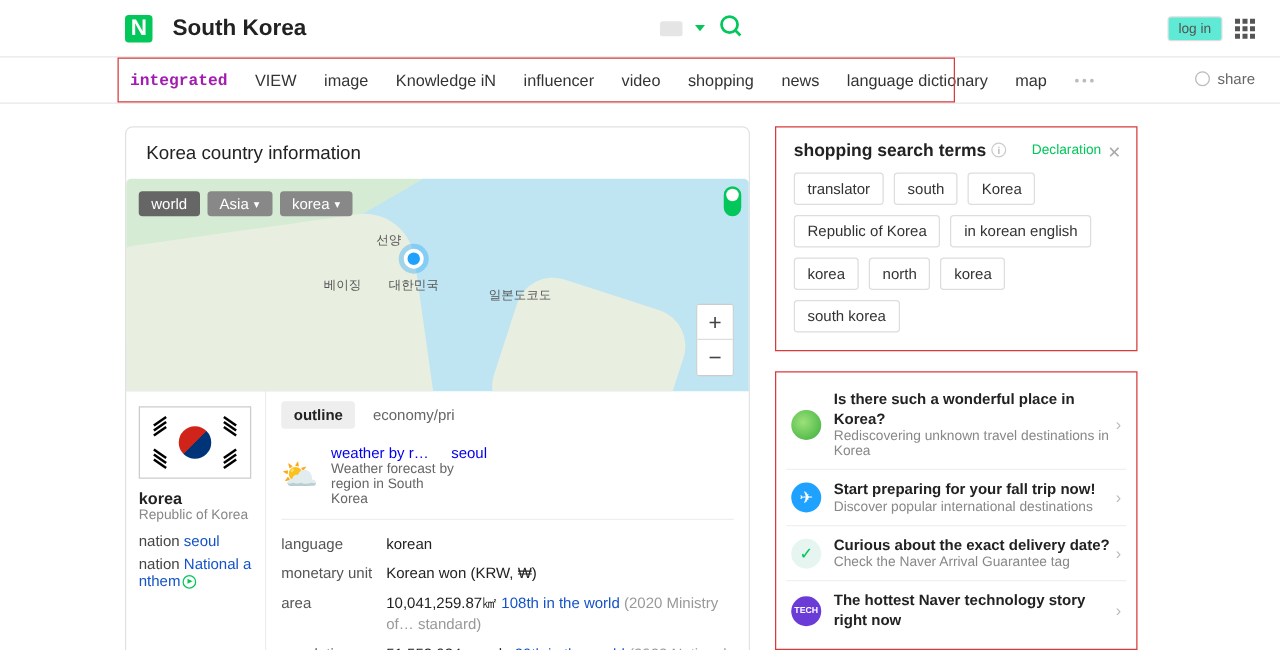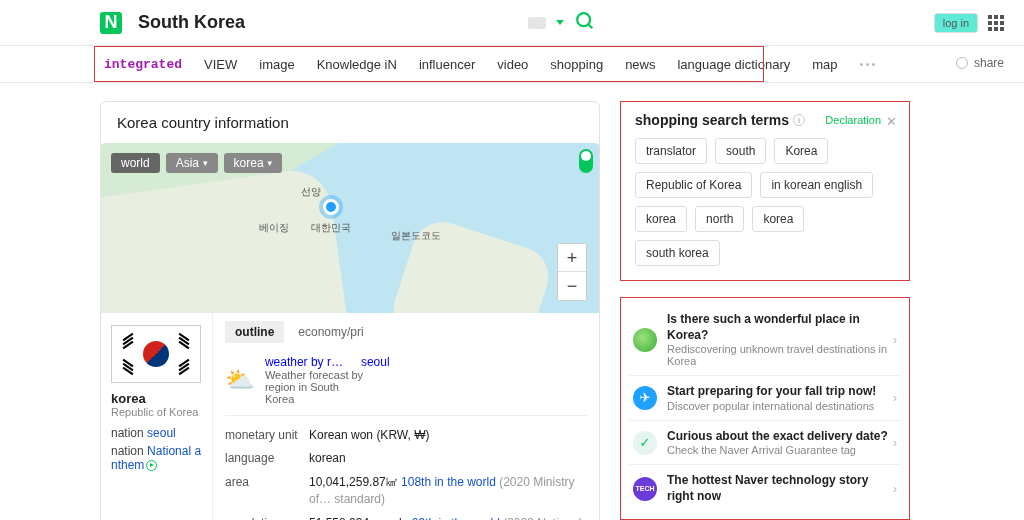--- a/index.html
+++ b/index.html
@@ -232,26 +232,26 @@
             <div>
               <div class="wx-title">
                 <a href="#">weather by r…</a>
                 <a href="#">seoul</a>
               </div>
               <div class="wx-text">Weather forecast by region in South Korea</div>
             </div>
           </div>
 
           <div class="row">
+              <span class="k">language</span>
+              <span class="v">korean</span>
+            </div>
+          <div class="row">
               <span class="k">monetary unit</span>
               <span class="v">Korean won (KRW, ₩)</span>
-            </div>
-          <div class="row">
-              <span class="k">language</span>
-              <span class="v">korean</span>
             </div>
           <div class="row">
               <span class="k">area</span>
               <span class="v"><span>10,041,259.87㎢</span> <a href="#">108th in the world</a> <em>(2020 Ministry of… standard)</em></span>
             </div>
           <div class="row">
               <span class="k">population</span>
               <span class="v"><span>51,558,034 people</span> <a href="#">29th in the world</a> <em>(2023 National … standard)</em></span>
             </div>
 

